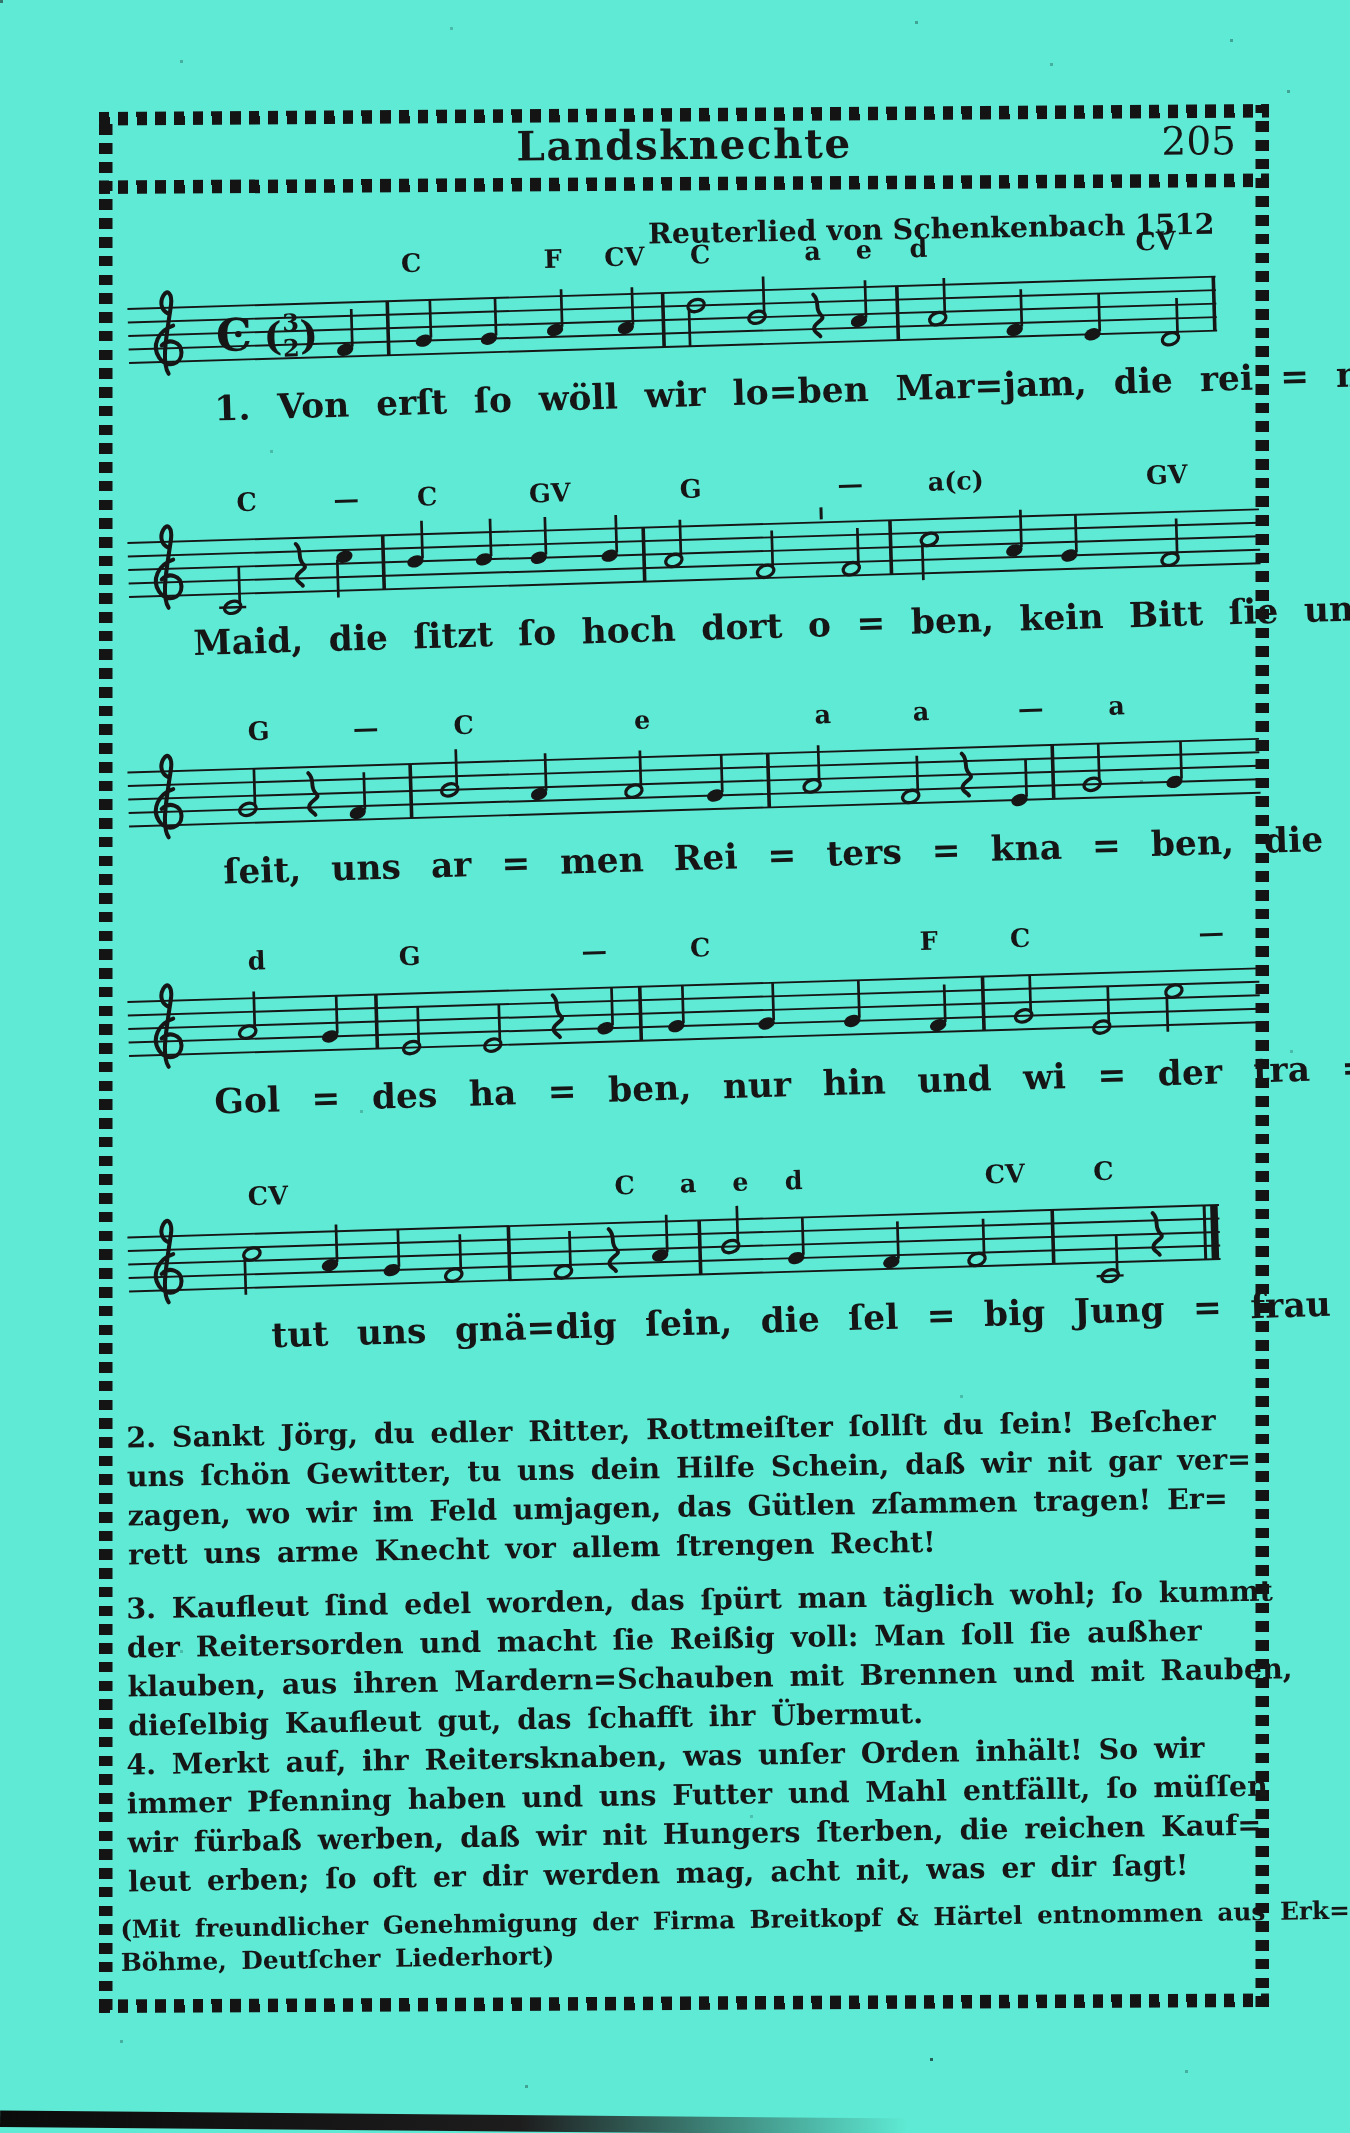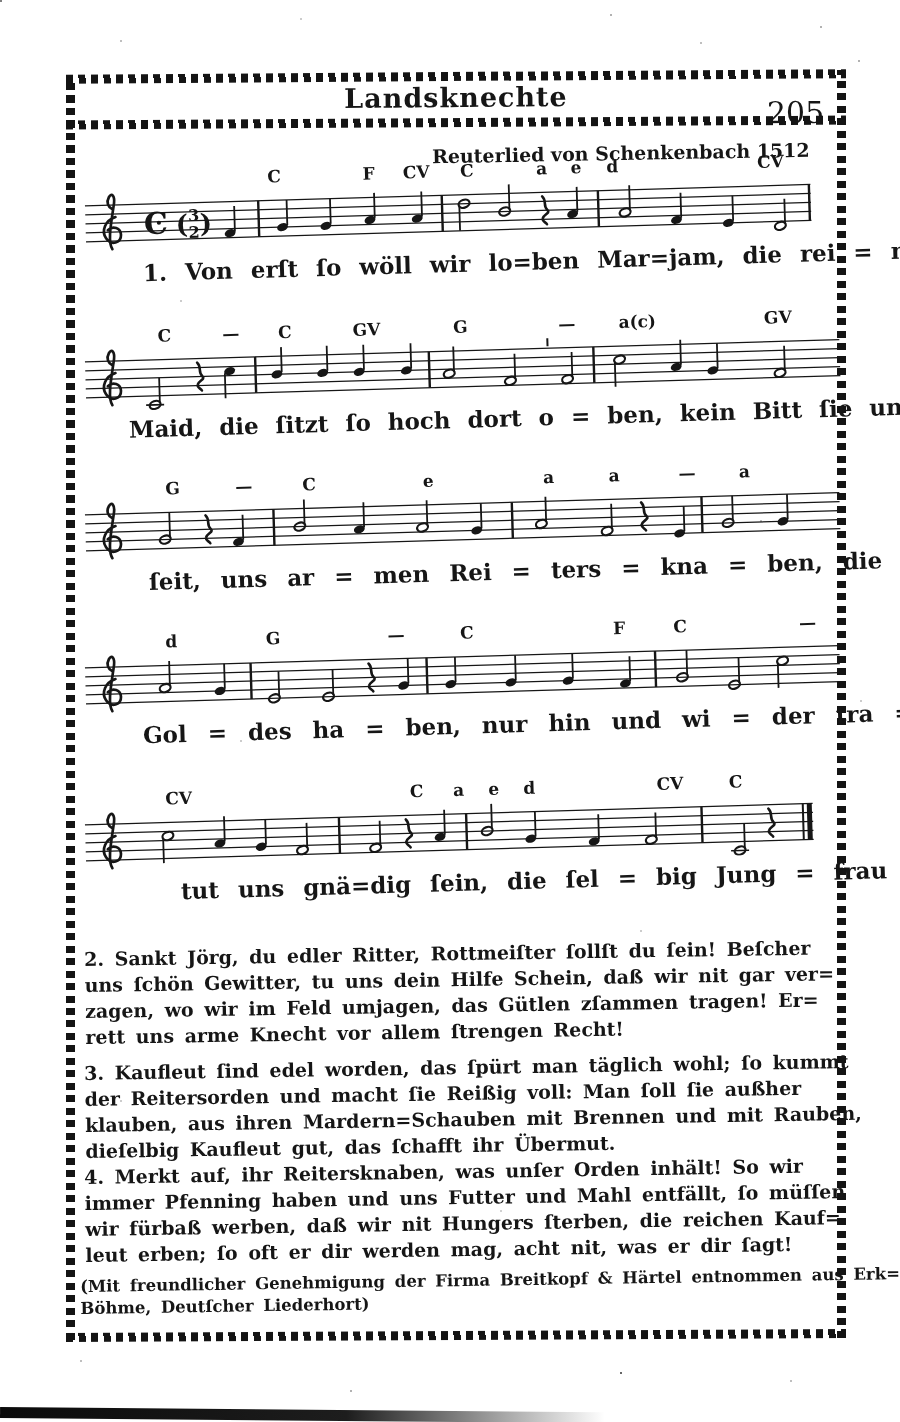--- a/index.html
+++ b/index.html
@@ -1,16 +1,16 @@
 <!DOCTYPE html>
 <html><head>
 <meta charset="utf-8">
 <style>
   html,body{margin:0;padding:0;background:#efeeea;}
-  .page{position:relative;width:900px;height:1422px;background:#ffffff;overflow:hidden;
+  .page{position:relative;width:900px;height:1422px;background:#5eead4;overflow:hidden;
         font-family:"DejaVu Serif",serif;color:#161616;}
   
   .specks{position:absolute;inset:0;pointer-events:none;}
   .specks::before{content:"";position:absolute;width:2px;height:2px;background:rgba(20,20,20,.55);
     box-shadow: 120px 40px 0 rgba(0,0,0,.25), 300px 18px 0 rgba(0,0,0,.2), 610px 14px 0 rgba(0,0,0,.3),
       700px 42px 0 rgba(0,0,0,.25), 820px 26px 0 rgba(0,0,0,.3), 858px 60px 0 rgba(0,0,0,.3),
       430px 96px 0 rgba(0,0,0,.2), 180px 300px 0 rgba(0,0,0,.2), 760px 520px 0 rgba(0,0,0,.25),
       240px 740px 0 rgba(0,0,0,.2), 640px 930px 0 rgba(0,0,0,.2), 120px 1100px 0 rgba(0,0,0,.2),
       500px 1210px 0 rgba(0,0,0,.18), 620px 1372px 0 rgba(0,0,0,.6), 350px 1390px 0 rgba(0,0,0,.3),
       80px 1360px 0 rgba(0,0,0,.25), 790px 1380px 0 rgba(0,0,0,.25), 860px 700px 0 rgba(0,0,0,.2);}
@@ -20,21 +20,21 @@
   .dotcol{position:absolute;width:9px;
     background:repeating-linear-gradient(0deg,#141414 0 7px,transparent 7px 12.5px);}
   .frame-top{left:66px;top:72px;width:780px;transform:rotate(-0.4deg);}
   .frame-under-title{left:66px;top:118px;width:780px;transform:rotate(-0.35deg);}
   .frame-left{left:66px;top:78px;height:1262px;}
   .frame-right{left:837px;top:70px;height:1268px;}
   .frame-bottom{left:66px;top:1331px;width:780px;transform:rotate(-0.3deg);}
   
   .titlerow{position:absolute;left:80px;top:82px;width:752px;height:34px;transform:rotate(-0.5deg);}
   .title{position:absolute;left:0;right:0;text-align:center;font-size:27px;font-weight:bold;letter-spacing:1px;}
-  .pagenum{position:absolute;right:8px;top:16px;font-size:30px;}
+  .pagenum{position:absolute;right:8px;top:1px;font-size:26px;}
   .attribution{position:absolute;right:90px;top:142px;font-size:19px;font-weight:bold;transform:rotate(-1deg);}
   
   .system{position:absolute;left:84px;width:762px;transform:rotate(-1.7deg);transform-origin:0 60%;}
   .sys1{top:170px;} .sys2{top:326px;} .sys3{top:479px;} .sys4{top:632px;} .sys5{top:789px;}
   .chords{position:relative;height:22px;}
   .chord{position:absolute;bottom:0;font-size:17px;font-weight:bold;font-family:"DejaVu Serif",serif;}
   svg.staff{display:block;width:762px;height:64px;}
   .lyric{margin-top:5px;font-size:23px;font-weight:bold;word-spacing:10px;white-space:pre;}
   .sys1 .lyric{padding-left:58px;}
   .sys2 .lyric{padding-left:44px;word-spacing:9px;}

